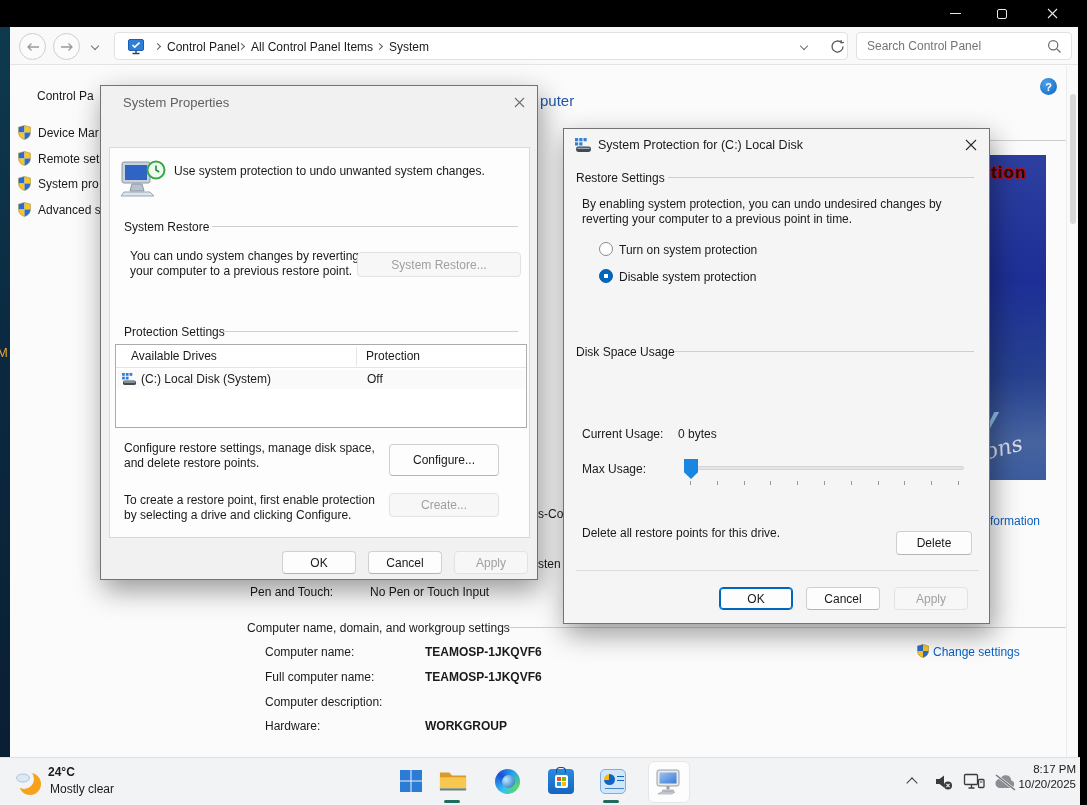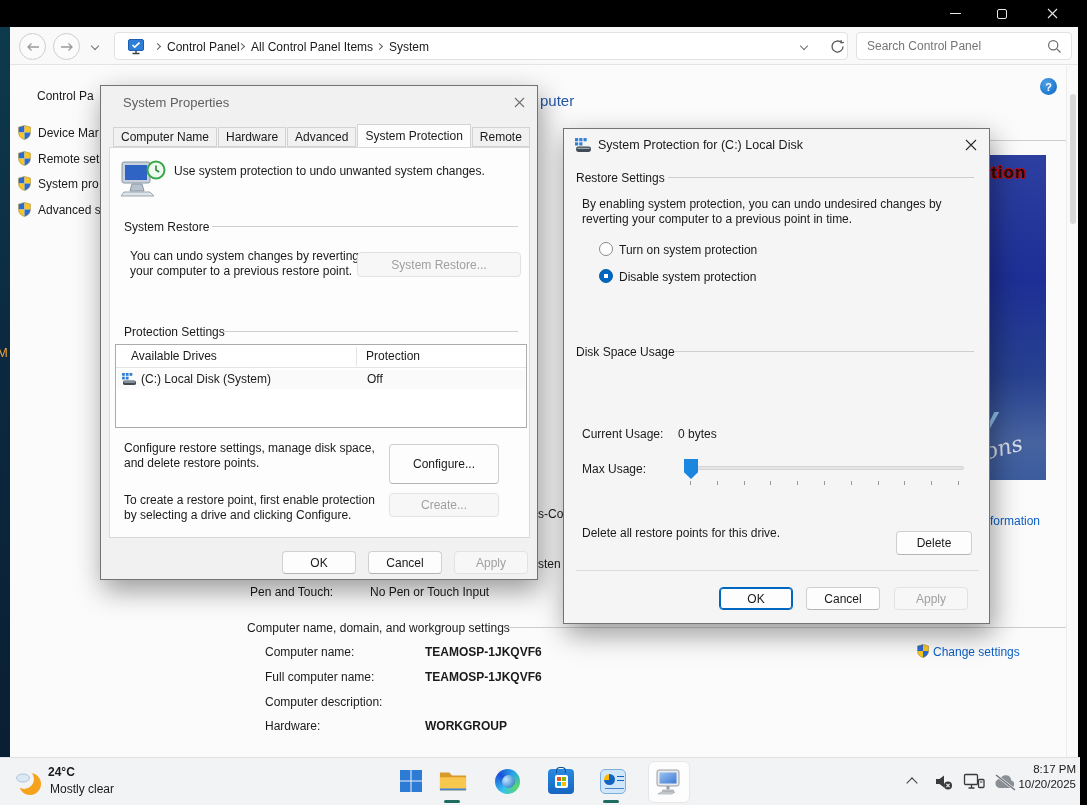--- a/index.html
+++ b/index.html
@@ -171,37 +171,20 @@
 </div>
 
 <div class="dialog" style="left:100px;top:85px;width:438px;height:495px;background:#f1f1f1">
   <span class="txt" style="left:22px;top:9px;font-size:13px;color:#5f5f5f">System Properties</span>
   <div class="abs" style="left:405px;top:5px;width:26px;height:22px;display:flex;align-items:center;justify-content:center">
     <svg width="11" height="11" viewBox="0 0 11 11">
         <path d="M1 1 10 10 M10 1 1 10" stroke="#6f6f6f" stroke-width="1.1"></path>
       </svg>
   </div>
 
-  <div class="abs" style="left:12px;top:38px;height:23px;display:flex;align-items:flex-start">
-    <div class="tab">
-        <span>Computer Name</span>
-      </div>
-    <div class="tab">
-        <span>Hardware</span>
-      </div>
-    <div class="tab">
-        <span>Advanced</span>
-      </div>
-    <div class="tab active">
-        <span>System Protection</span>
-      </div>
-    <div class="tab">
-        <span>Remote</span>
-      </div>
-  </div>
 
   <div class="abs" style="left:8px;top:61px;width:421px;height:391px;background:#fdfdfd;border:1px solid #d9d9d9">
     <svg class="abs" style="left:10px;top:12px" width="46" height="38" viewBox="0 0 46 38">
       <rect x="2" y="2" width="28" height="21" rx="2" fill="#c9d2dc" stroke="#8a97a5"></rect>
       <rect x="5" y="5" width="22" height="15" fill="#2f63c4"></rect>
       <path d="M12 24 10 31h14l-2-7z" fill="#b8c2cc" stroke="#8a97a5"></path>
       <path d="M4 32h26l4 4H1z" fill="#dde4ea" stroke="#9aa6b0"></path>
       <circle cx="36" cy="10" r="8.5" fill="#eef9ef" stroke="#3aa94a" stroke-width="2"></circle>
       <path d="M36 5.5V10l3.2 2" fill="none" stroke="#2c8b3a" stroke-width="1.6"></path>
     </svg>
@@ -226,21 +209,21 @@
       <div class="abs" style="left:1px;top:25px;width:408px;height:19px;background:#fafafa">
         <svg class="abs" style="left:5px;top:3px" width="15" height="13">
             <use href="#drivemini"></use>
           </svg>
         <span class="txt" style="left:24px;top:2px">(C:) Local Disk (System)</span>
         <span class="txt" style="left:250px;top:2px">Off</span>
       </div>
     </div>
 
     <div class="abs" style="left:14px;top:293px;width:258px;line-height:15px">Configure restore settings, manage disk space, and delete restore points.</div>
-    <div class="btn" style="left:279px;top:296px;width:110px;height:40px">
+    <div class="btn" style="left:279px;top:296px;width:110px;height:32px">
         <span>Configure...</span>
       </div>
 
     <div class="abs" style="left:14px;top:345px;width:262px;line-height:15px">To create a restore point, first enable protection by selecting a drive and clicking Configure.</div>
     <div class="btn disabled" style="left:279px;top:345px;width:110px;height:24px">
         <span>Create...</span>
       </div>
   </div>
 
   <div class="btn" style="left:181px;top:465px;width:74px;height:23px">

